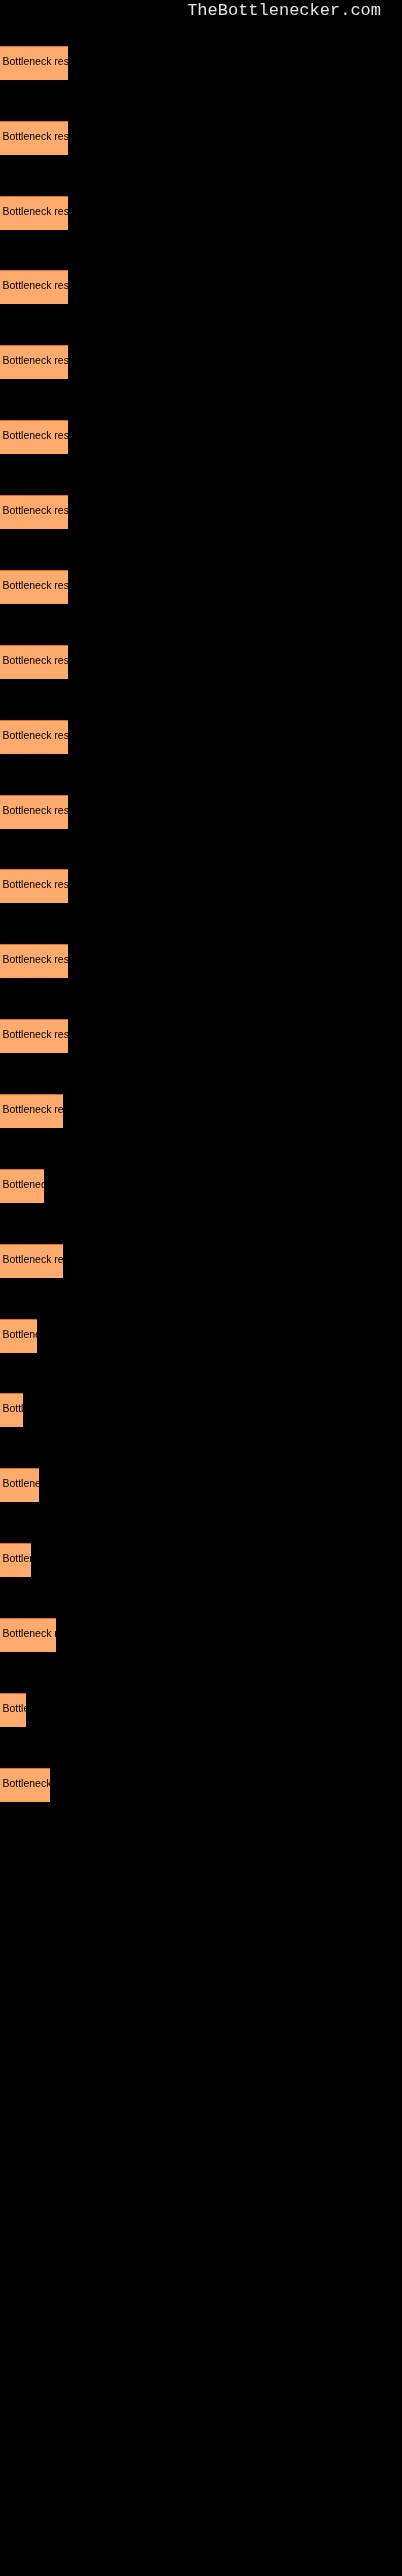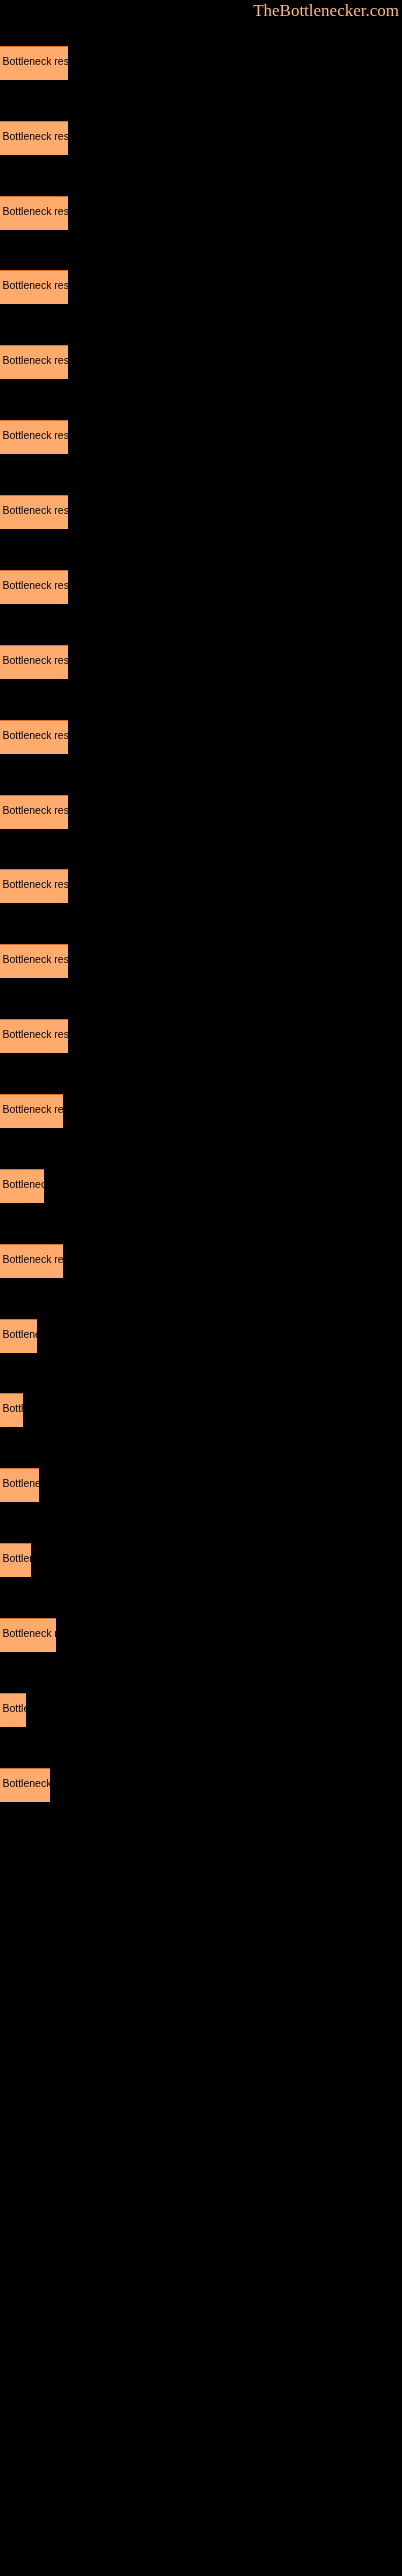--- a/index.html
+++ b/index.html
@@ -11,27 +11,27 @@
     width: 403px;
     height: 2576px;
     position: relative;
     overflow: hidden;
     font-family: "Liberation Sans", sans-serif;
   }
 
   #page-title {
     position: absolute;
     top: 0px;
-    right: 4px;
+    right: 22px;
     font-size: 17px;
     line-height: 21px;
-    color: #fdba74;
+    color: #e5e5e5;
     letter-spacing: 0px;
     white-space: nowrap;
-    font-family: Liberation Serif, serif;
+    font-family: Liberation Mono, monospace;
   }
 
   #chart {
     position: absolute;
     left: 0px;
     top: 0px;
     width: 403px;
     height: 2576px;
   }
 

